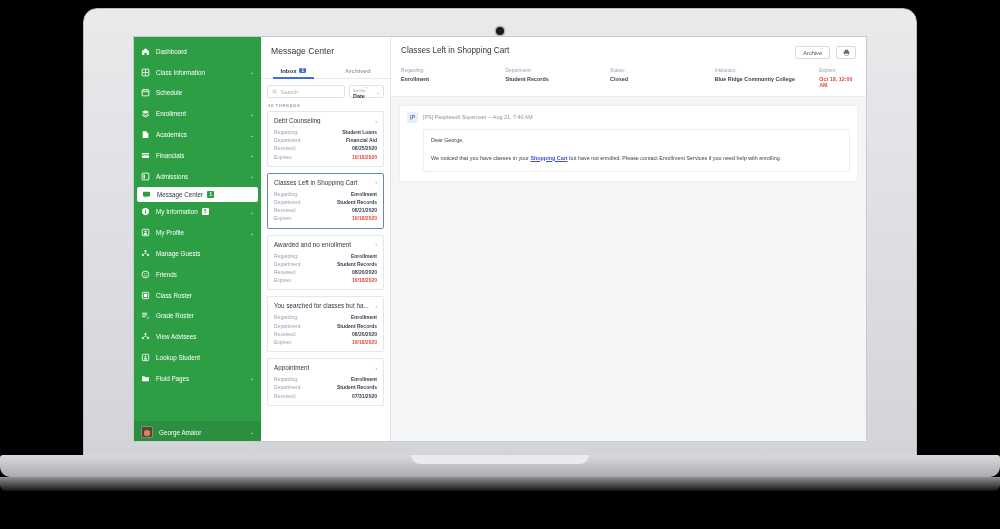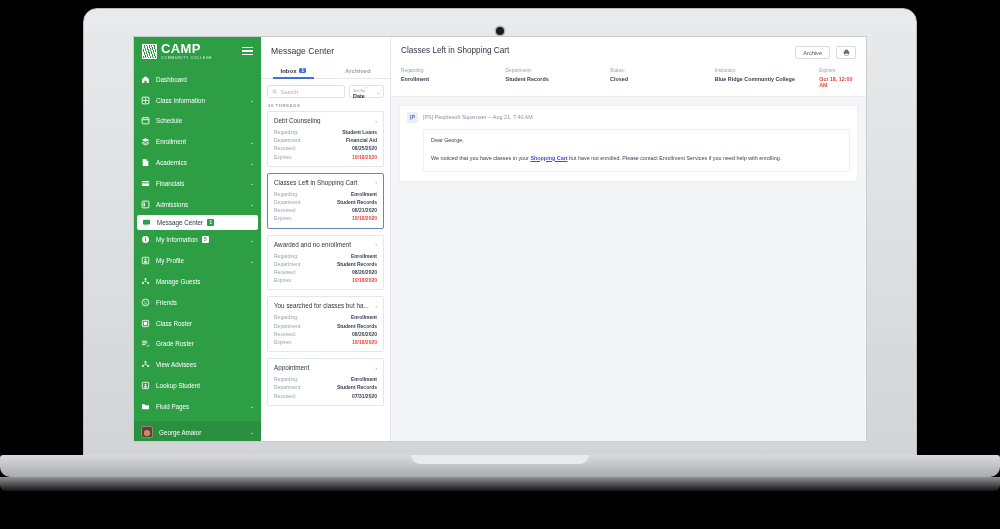--- a/index.html
+++ b/index.html
@@ -199,32 +199,20 @@
 <body>
 
 <div class="stage">
   <div class="laptop-lid">
     <div class="webcam"></div>
   </div>
 
   <div class="screen">
 
     <div class="sidebar">
-      <div class="brand">
-        <div class="brand-mark"></div>
-        <div class="brand-text">
-          <div class="brand-name">CAMP</div>
-          <div class="brand-sub">COMMUNITY COLLEGE</div>
-        </div>
-        <div class="hamburger">
-            <i></i>
-            <i></i>
-            <i></i>
-          </div>
-      </div>
 
       <div class="nav">
 
         <div class="nav-item">
           <span class="ico">
               <svg viewBox="0 0 16 16">
                 <path d="M8 2 2 7v7h4V10h4v4h4V7z" fill="#fff"></path>
               </svg>
             </span>
           <span class="nav-label">Dashboard</span>

